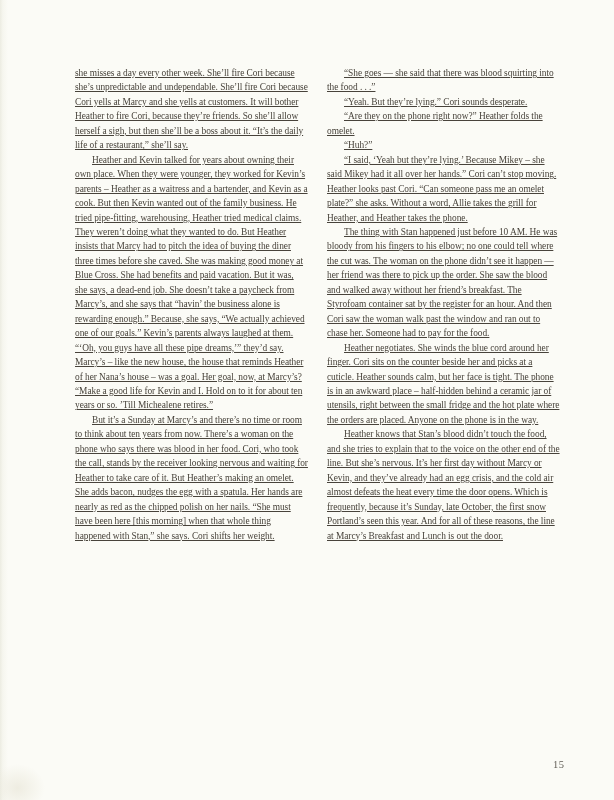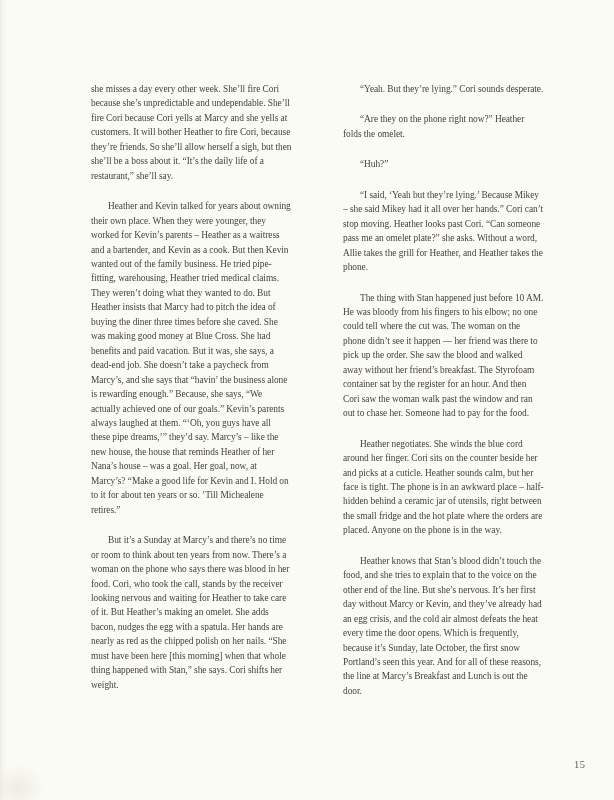--- a/index.html
+++ b/index.html
@@ -44,29 +44,30 @@
   }
   .col {
     width: 233px;
     color: #48433b;
     font-size: 9.4px;
     line-height: 14.45px;
     letter-spacing: -0.05px;
     text-align: left;
   }
   .col p {
-    margin: 16px;
+    margin: 0;
     text-indent: 17px;
+    text-decoration: underline;
   }
   .col p.noindent {
     text-indent: 0;
   }
   .folio {
     position: absolute;
-    left: 574px;
+    left: 553px;
     top: 759px;
     width: 24px;
     font-size: 10.5px;
     letter-spacing: 0.6px;
     color: #605d56;
   }
 </style>
 </head>
 <body>
 
@@ -74,20 +75,21 @@
   <div class="page-edge-left"></div>
   <div class="corner-smudge"></div>
 
   <div class="columns">
     <div class="col">
         <p class="noindent">she misses a day every other week. She’ll fire Cori because she’s unpredictable and undependable. She’ll fire Cori because Cori yells at Marcy and she yells at customers. It will bother Heather to fire Cori, because they’re friends. So she’ll allow herself a sigh, but then she’ll be a boss about it. “It’s the daily life of a restaurant,” she’ll say.</p>
         <p>Heather and Kevin talked for years about owning their own place. When they were younger, they worked for Kevin’s parents – Heather as a waitress and a bartender, and Kevin as a cook. But then Kevin wanted out of the family business. He tried pipe-fitting, warehousing, Heather tried medical claims. They weren’t doing what they wanted to do. But Heather insists that Marcy had to pitch the idea of buying the diner three times before she caved. She was making good money at Blue Cross. She had benefits and paid vacation. But it was, she says, a dead-end job. She doesn’t take a paycheck from Marcy’s, and she says that “havin’ the business alone is rewarding enough.” Because, she says, “We actually achieved one of our goals.” Kevin’s parents always laughed at them. “‘Oh, you guys have all these pipe dreams,’” they’d say. Marcy’s – like the new house, the house that reminds Heather of her Nana’s house – was a goal. Her goal, now, at Marcy’s? “Make a good life for Kevin and I. Hold on to it for about ten years or so. ’Till Michealene retires.”</p>
         <p>But it’s a Sunday at Marcy’s and there’s no time or room to think about ten years from now. There’s a woman on the phone who says there was blood in her food. Cori, who took the call, stands by the receiver looking nervous and waiting for Heather to take care of it. But Heather’s making an omelet. She adds bacon, nudges the egg with a spatula. Her hands are nearly as red as the chipped polish on her nails. “She must have been here [this morning] when that whole thing happened with Stan,” she says. Cori shifts her weight.</p>
       </div>
     <div class="col">
+        <p>“She goes — she said that there was blood squirting into the food . . .”</p>
         <p>“Yeah. But they’re lying.” Cori sounds desperate.</p>
         <p>“Are they on the phone right now?” Heather folds the omelet.</p>
         <p>“Huh?”</p>
         <p>“I said, ‘Yeah but they’re lying.’ Because Mikey – she said Mikey had it all over her hands.” Cori can’t stop moving. Heather looks past Cori. “Can someone pass me an omelet plate?” she asks. Without a word, Allie takes the grill for Heather, and Heather takes the phone.</p>
         <p>The thing with Stan happened just before 10 AM. He was bloody from his fingers to his elbow; no one could tell where the cut was. The woman on the phone didn’t see it happen — her friend was there to pick up the order. She saw the blood and walked away without her friend’s breakfast. The Styrofoam container sat by the register for an hour. And then Cori saw the woman walk past the window and ran out to chase her. Someone had to pay for the food.</p>
         <p>Heather negotiates. She winds the blue cord around her finger. Cori sits on the counter beside her and picks at a cuticle. Heather sounds calm, but her face is tight. The phone is in an awkward place – half-hidden behind a ceramic jar of utensils, right between the small fridge and the hot plate where the orders are placed. Anyone on the phone is in the way.</p>
         <p>Heather knows that Stan’s blood didn’t touch the food, and she tries to explain that to the voice on the other end of the line. But she’s nervous. It’s her first day without Marcy or Kevin, and they’ve already had an egg crisis, and the cold air almost defeats the heat every time the door opens. Which is frequently, because it’s Sunday, late October, the first snow Portland’s seen this year. And for all of these reasons, the line at Marcy’s Breakfast and Lunch is out the door.</p>
       </div>
   </div>
 

